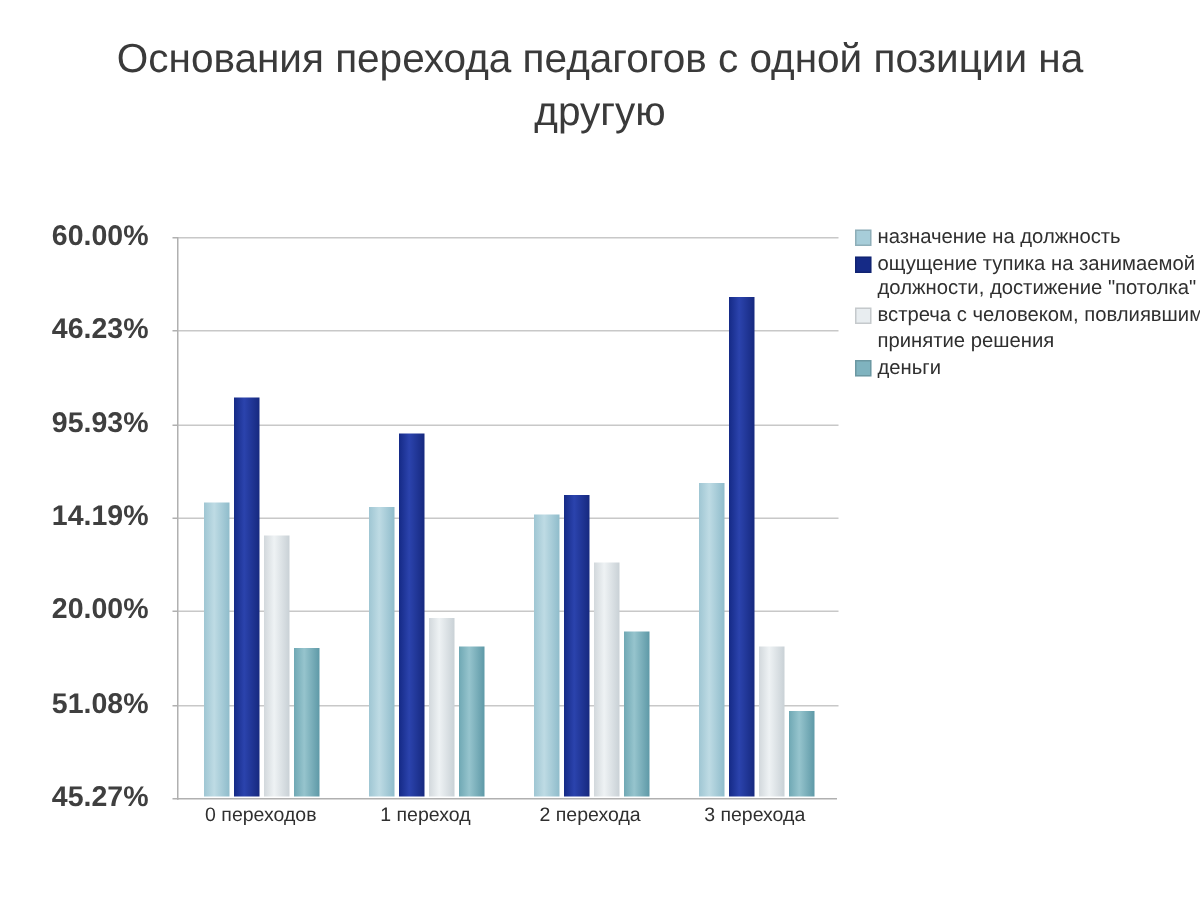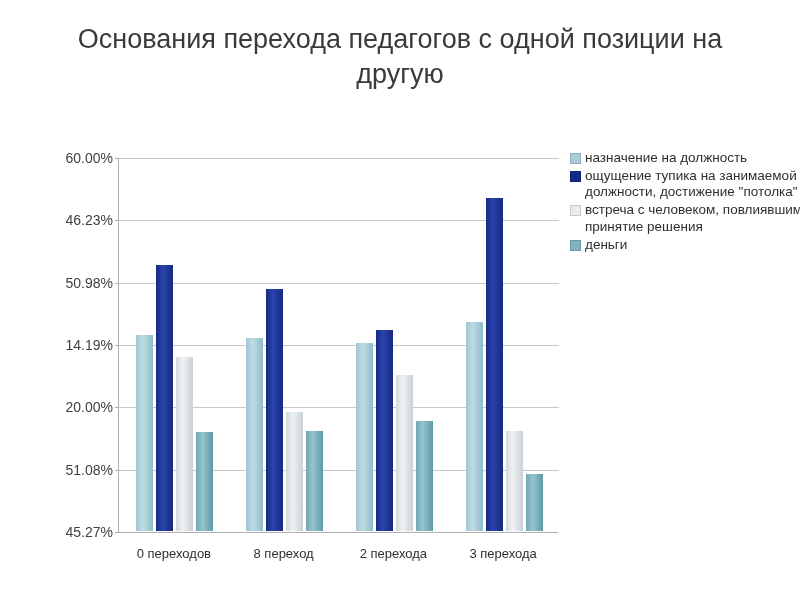--- a/index.html
+++ b/index.html
@@ -58,25 +58,26 @@
   .gridline {
     position: absolute;
     left: 0;
     width: 440px;
     height: 0;
     border-top: 1px solid #c8c8c8;
   }
   .ytick-label {
     position: absolute;
     right: 100%;
-    margin-right: 6px;
+    margin-right: 20px;
     transform: translateY(-50%);
-    font-size: 14px;
+    font-size: 19px;
     color: #3f3f3f;
     white-space: nowrap;
+    font-weight: bold;
   }
   .tickmark {
     position: absolute;
     left: -4px;
     width: 4px;
     height: 0;
     border-top: 1px solid #b0b0b0;
   }
   .groups {
     position: absolute;
@@ -103,21 +104,20 @@
   .b0 { background: linear-gradient(to right, #9fc6d3, #bedbe4 40%, #8fbccb); }
   .b1 { background: linear-gradient(to right, #152a86, #2b43ad 40%, #16297f); }
   .b2 { background: linear-gradient(to right, #d2d8dc, #eef2f4 40%, #c9d1d6); }
   .b3 { background: linear-gradient(to right, #6fa8b4, #96c4cd 40%, #5e99a7); }
   .xlabels {
     position: absolute;
     left: 1px;
     top: 377px;
     width: 439px;
     display: flex;
-    margin-top: 11px;
   }
   .xlabel {
     flex: 1 1 0;
     text-align: center;
     font-size: 13px;
     color: #2f2f2f;
     white-space: nowrap;
   }
   .legend {
     position: absolute;
@@ -171,21 +171,21 @@
         <div class="tickmark" style="top:33.333%"></div>
         <div class="tickmark" style="top:50%"></div>
         <div class="tickmark" style="top:66.667%"></div>
         <div class="tickmark" style="top:83.333%"></div>
         <div class="tickmark" style="top:100%"></div>
 
         <div class="ytick-label" style="top:100%">45.27%</div>
         <div class="ytick-label" style="top:83.333%">51.08%</div>
         <div class="ytick-label" style="top:66.667%">20.00%</div>
         <div class="ytick-label" style="top:50%">14.19%</div>
-        <div class="ytick-label" style="top:33.333%">50.98%</div>
+        <div class="ytick-label" style="top:33.333%">95.93%</div>
         <div class="ytick-label" style="top:16.667%">46.23%</div>
         <div class="ytick-label" style="top:0%">60.00%</div>
 
         <div class="groups">
           <div class="group">
             <div class="bar b0" style="height: 52.5%;"></div>
             <div class="bar b1" style="height: 71.1667%;"></div>
             <div class="bar b2" style="height: 46.5%;"></div>
             <div class="bar b3" style="height: 26.5%;"></div>
           </div>
@@ -205,21 +205,21 @@
             <div class="bar b0" style="height: 55.8333%;"></div>
             <div class="bar b1" style="height: 89%;"></div>
             <div class="bar b2" style="height: 26.8333%;"></div>
             <div class="bar b3" style="height: 15.3333%;"></div>
           </div>
         </div>
       </div>
 
       <div class="xlabels">
         <div class="xlabel">0 переходов</div>
-        <div class="xlabel">8 переход</div>
+        <div class="xlabel">1 переход</div>
         <div class="xlabel">2 перехода</div>
         <div class="xlabel">3 перехода</div>
       </div>
     </div>
 
     <div class="legend">
       <div class="legend-row">
         <span class="swatch s0"></span>
         <span class="legend-text">назначение на должность</span>
       </div>

